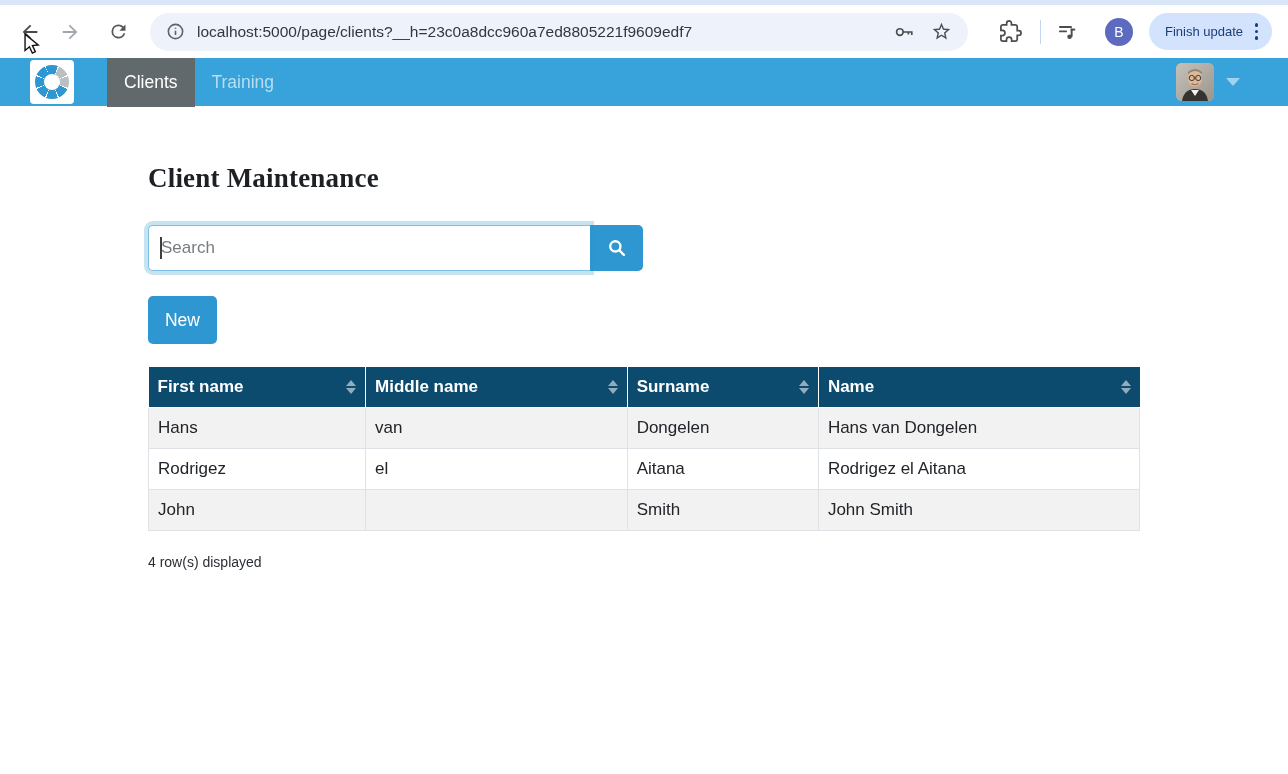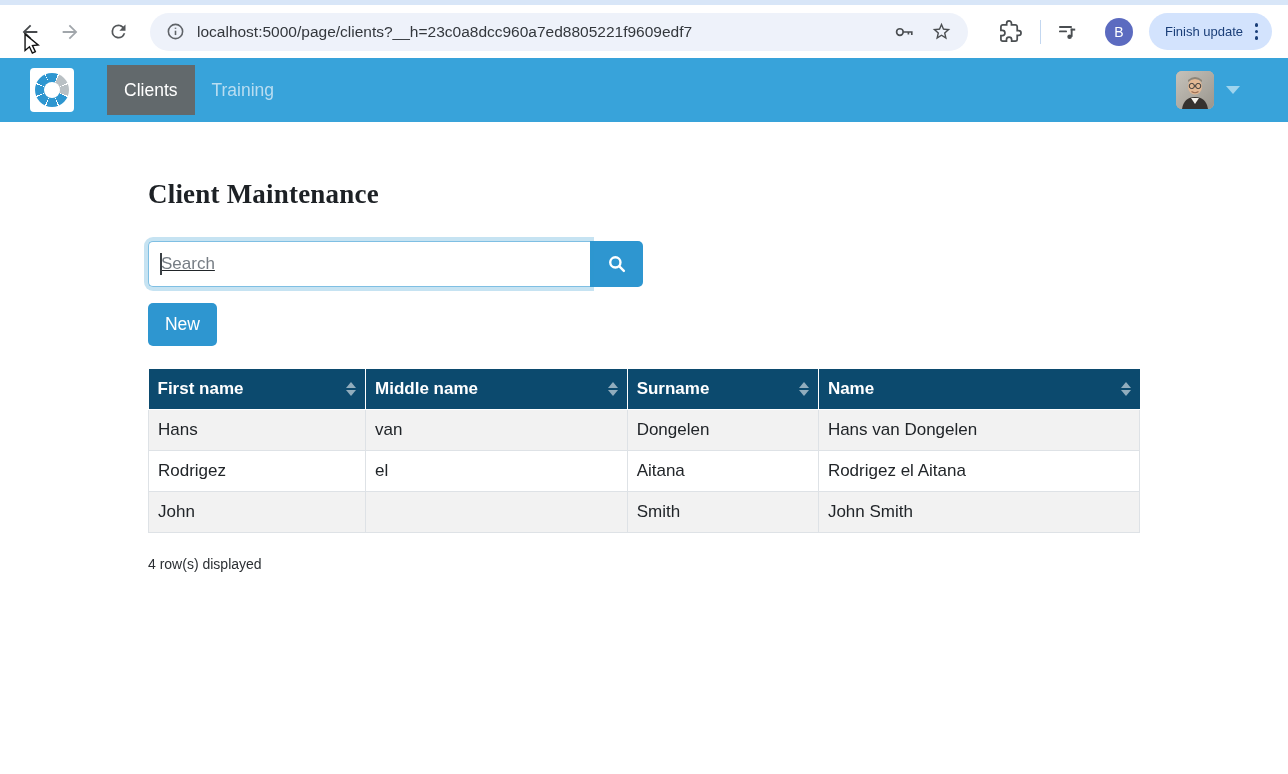--- a/index.html
+++ b/index.html
@@ -46,21 +46,21 @@
     border:none; color:#1a3e78; font-size:13px; font-family:"Liberation Sans", sans-serif;
   }
   .dots { display:flex; flex-direction:column; gap:3px; }
   .dots i { width:3.4px; height:3.4px; border-radius:50%; background:#1a3e78; }
 
   
   .cursor { position:absolute; left:22px; top:28px; z-index:50; pointer-events:none; }
 
   
   .navbar {
-    height:64px; background:#38a3da; display:flex; align-items:center; padding:0 30px;
+    height:48px; background:#38a3da; display:flex; align-items:center; padding:0 30px;
   }
   .brand { width:44px; height:44px; background:#fff; border-radius:4px;
     display:flex; align-items:center; justify-content:center; margin-right:33px; }
   .donut { width:34px; height:34px; border-radius:50%; position:relative;
     background:conic-gradient(from -22.5deg,
       #2e96d0 0 43deg, #fff 43deg 47deg,
       #b9c0c4 47deg 88deg, #fff 88deg 92deg,
       #b9c0c4 92deg 133deg, #fff 133deg 137deg,
       #2e96d0 137deg 178deg, #fff 178deg 182deg,
       #2e96d0 182deg 223deg, #fff 223deg 227deg,
@@ -83,31 +83,30 @@
   .container { width:992px; margin:0 auto; }
   .page-title { margin:57px 0 0 0; font-size:27px; font-weight:700; color:#1d2125; letter-spacing:.2px;font-family:Liberation Serif, serif; }
 
   .search-group { margin-top:31px; display:flex; width:495px; height:46px; }
   .search-input-wrap { position:relative; flex:1; }
   .search-input {
     width:100%; height:100%; border:1px solid #7fbfe3; border-right:none;
     border-radius:5px 0 0 5px; padding:0 12px; font-size:17px; color:#212529;
     outline:none; box-shadow:0 0 0 4px rgba(46,150,208,.27);
     font-family:"Liberation Sans", sans-serif;
-    text-decoration:underline;
   }
   .search-input::placeholder { color:#767d84; }
   .text-caret { position:absolute; left:12px; top:12px; width:1.5px; height:22px; background:#3a3f44; }
   .search-btn {
     width:53px; border:none; background:#2e96d0; border-radius:0 5px 5px 0;
     display:flex; align-items:center; justify-content:center; padding:0;
   }
 
   .new-btn {
-    margin-top:16px; width:69px; height:43px; background:#2e96d0; color:#fff;
+    margin-top:25px; width:69px; height:48px; background:#2e96d0; color:#fff;
     border:none; border-radius:5px; font-size:17.5px; font-family:"Liberation Sans", sans-serif;
   }
 
   .client-table { margin-top:23px; width:100%; border-collapse:collapse; font-size:17px; }
   .client-table col.c1 { width:21.9%; } .client-table col.c2 { width:26.4%; }
   .client-table col.c3 { width:19.3%; } .client-table col.c4 { width:32.4%; }
   .client-table th {
     background:#0c4a6e; color:#fff; text-align:left; font-weight:700;
     padding:10px 26px 10px 9px; position:relative;
     border-right:1px solid rgba(255,255,255,.75); border-bottom:1px solid rgba(255,255,255,.75);

